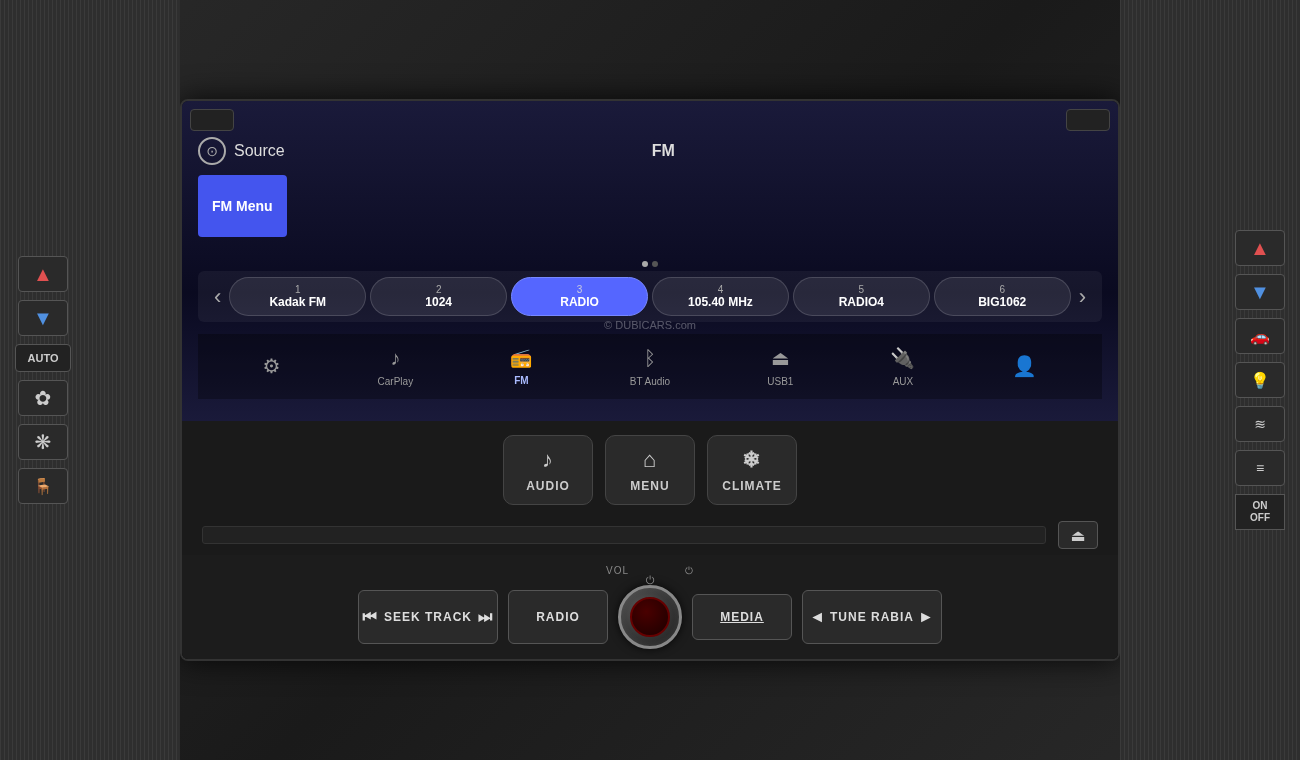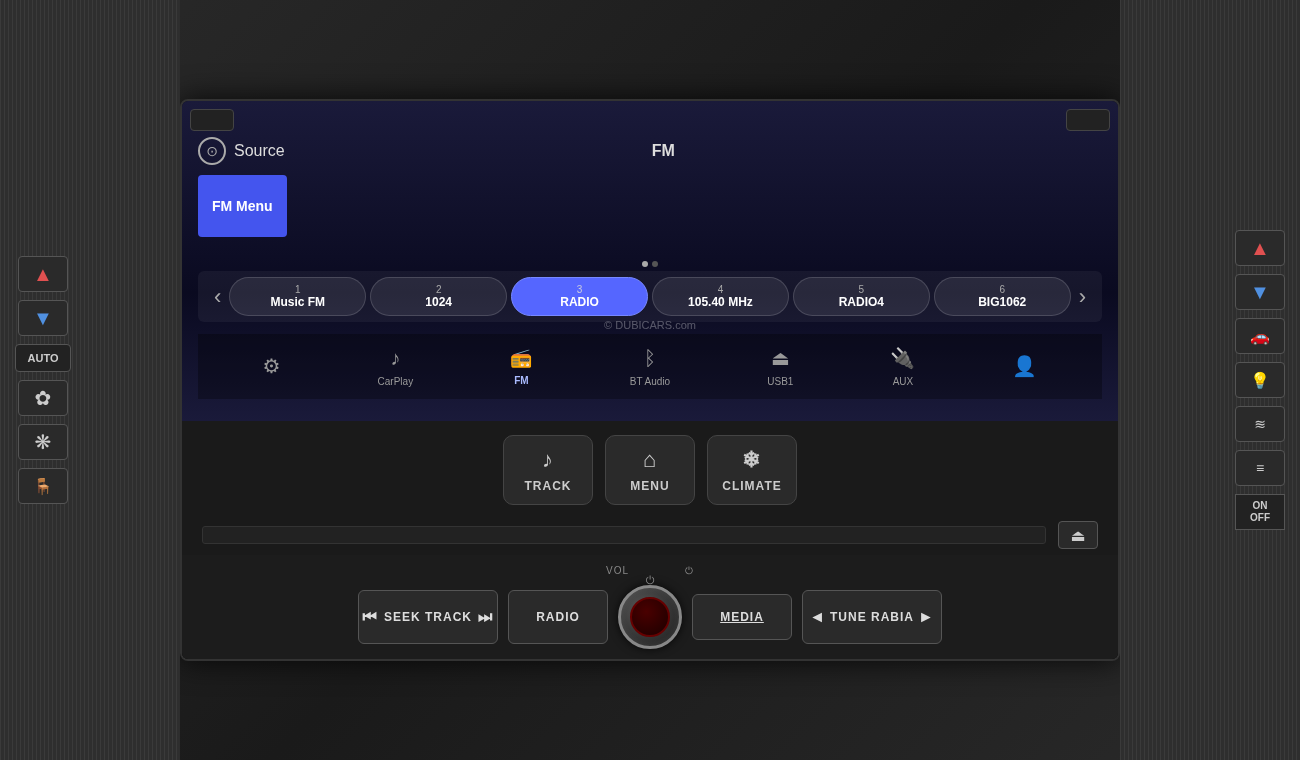--- a/index.html
+++ b/index.html
@@ -577,21 +577,21 @@
         <div class="dots-row">
           <div class="dot active"></div>
           <div class="dot"></div>
         </div>
 
         <div class="preset-row">
           <div class="preset-nav">‹</div>
           <div class="presets-container">
             <div class="preset-item">
               <span class="preset-num">1</span>
-              <span class="preset-name">Music FM</span>
+              <span class="preset-name">Kadak FM</span>
             </div>
             <div class="preset-item">
               <span class="preset-num">2</span>
               <span class="preset-name">1024</span>
             </div>
             <div class="preset-item active">
               <span class="preset-num">3</span>
               <span class="preset-name">RADIO</span>
             </div>
             <div class="preset-item">
@@ -642,21 +642,21 @@
         </div>
 
       </div>
     </div>
 
     <div class="lower-section">
 
       <div class="quick-btns">
         <button class="quick-btn">
           <span class="btn-icon">♪</span>
-          <span>TRACK</span>
+          <span>AUDIO</span>
         </button>
         <button class="quick-btn">
           <span class="btn-icon">⌂</span>
           <span>MENU</span>
         </button>
         <button class="quick-btn">
           <span class="btn-icon">❄</span>
           <span>CLIMATE</span>
         </button>
       </div>

